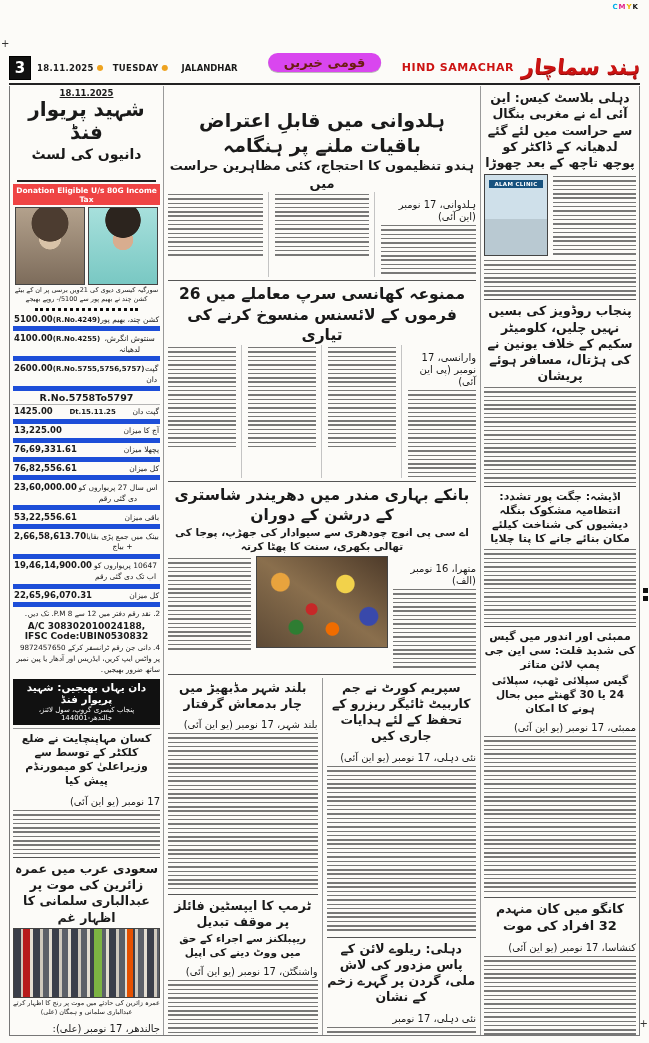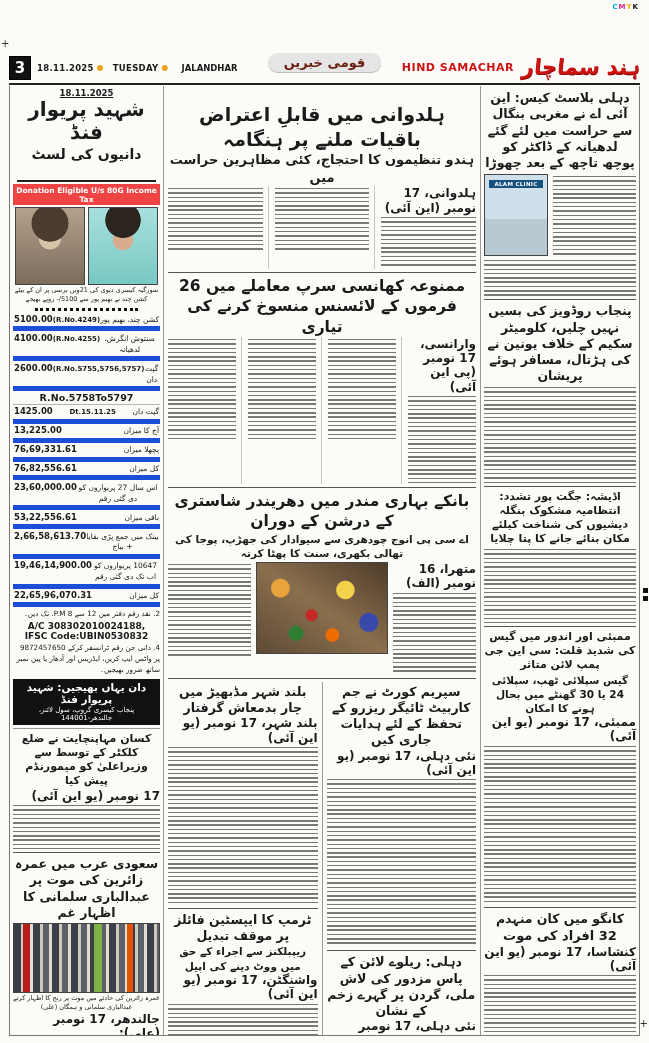--- a/index.html
+++ b/index.html
@@ -18,51 +18,51 @@
      linear-gradient(#111 0 5px,transparent 5px 8px,#111 8px 13px,transparent 13px)}
 
   
   .header{position:absolute;top:52px;left:9px;right:9px;height:33px;border-bottom:2px solid #222;
           display:flex;align-items:center}
   .pagebox{width:22px;height:24px;background:#111;color:#fff;font-weight:bold;font-size:15px;
            display:flex;align-items:center;justify-content:center;border:1px solid #000}
   .hdate{font-size:8.5px;font-weight:bold;margin-left:6px;letter-spacing:.3px}
   .hdot{color:#eea320;font-size:8px;margin:0 3px}
   .hcity{font-size:8.5px;font-weight:bold;margin-left:10px}
-  .badge{position:absolute;left:50%;transform:translateX(-50%);top:1px;background:#e5e5e5;
+  .badge{position:absolute;left:50%;transform:translateX(-50%);top:1px;background:#d946ef;
          border-radius:11px;padding:2px 16px;font-weight:bold;font-size:13px;color:#6b1d10;
          box-shadow:0 1px 0 rgba(0,0,0,.25)}
   .brand{margin-left:auto;display:flex;align-items:center;gap:8px}
   .brand-en{color:#cc1312;font-weight:bold;font-size:11px;letter-spacing:.5px}
   .brand-ur{color:#cc1312;font-weight:bold;font-size:21px;transform:skewX(-6deg);
             text-shadow:.5px .5px 0 #8a0b0b;line-height:1}
 
   
   .frame{position:absolute;top:86px;left:9px;right:9px;bottom:7px;border:1px solid #777;
          border-top:none;display:flex;overflow:hidden;background:#fcfbf8}
   .c-left{width:153px;padding:2px 3px;flex:none}
-  .c-mid{flex:1;padding:14px 4px;min-width:0}
+  .c-mid{flex:1;padding:20px 4px;min-width:0}
   .c-right{width:158px;padding:2px 3px;flex:none}
   .vr{width:1px;background:#9a9a9a;flex:none}
   .hr{border-top:1px solid #9a9a9a;margin:3px 0}
   .hrb{border-top:1.5px solid #555;margin:3px 0}
 
   
   h1,h2,h3{font-weight:bold;text-align:center;line-height:1.3}
   .h-xl{font-size:19px}
   .h-lg{font-size:15.5px}
   .h-md{font-size:12.5px}
   .h-sm{font-size:11px}
   .h-sub{font-size:13px;font-weight:bold;text-align:center;line-height:1.35}
   .h-sub2{font-size:10.5px;font-weight:bold;text-align:center;line-height:1.35}
 
   
   .sim{background-image:repeating-linear-gradient(to bottom,
         rgba(40,40,40,.62) 0 1.4px, transparent 1.4px 4.3px);margin-top:2px}
-  .dl{display:block;font-size:12px;font-weight:bold;line-height:1.2;margin-top:0}
+  .dl{display:block;font-size:10px;font-weight:normal;line-height:1.2;margin-top:7px}
   .cols{display:flex;gap:6px;direction:rtl}
   .cols>.col{flex:1;min-width:0}
   .cols>.col:not(:first-child){border-left:none;border-right:1px solid #c4c4c4;padding-right:5px}
 
   
   .ph{border:1px solid #444;flex:none}
   .ph-woman{width:70px;height:78px;background:
      radial-gradient(circle at 50% 20%, #4c3c30 0 26%, transparent 27%),
      radial-gradient(circle at 50% 40%, #d9c3a8 0 19%, transparent 20%),
      linear-gradient(#b3a18c,#7d6c5b)}

